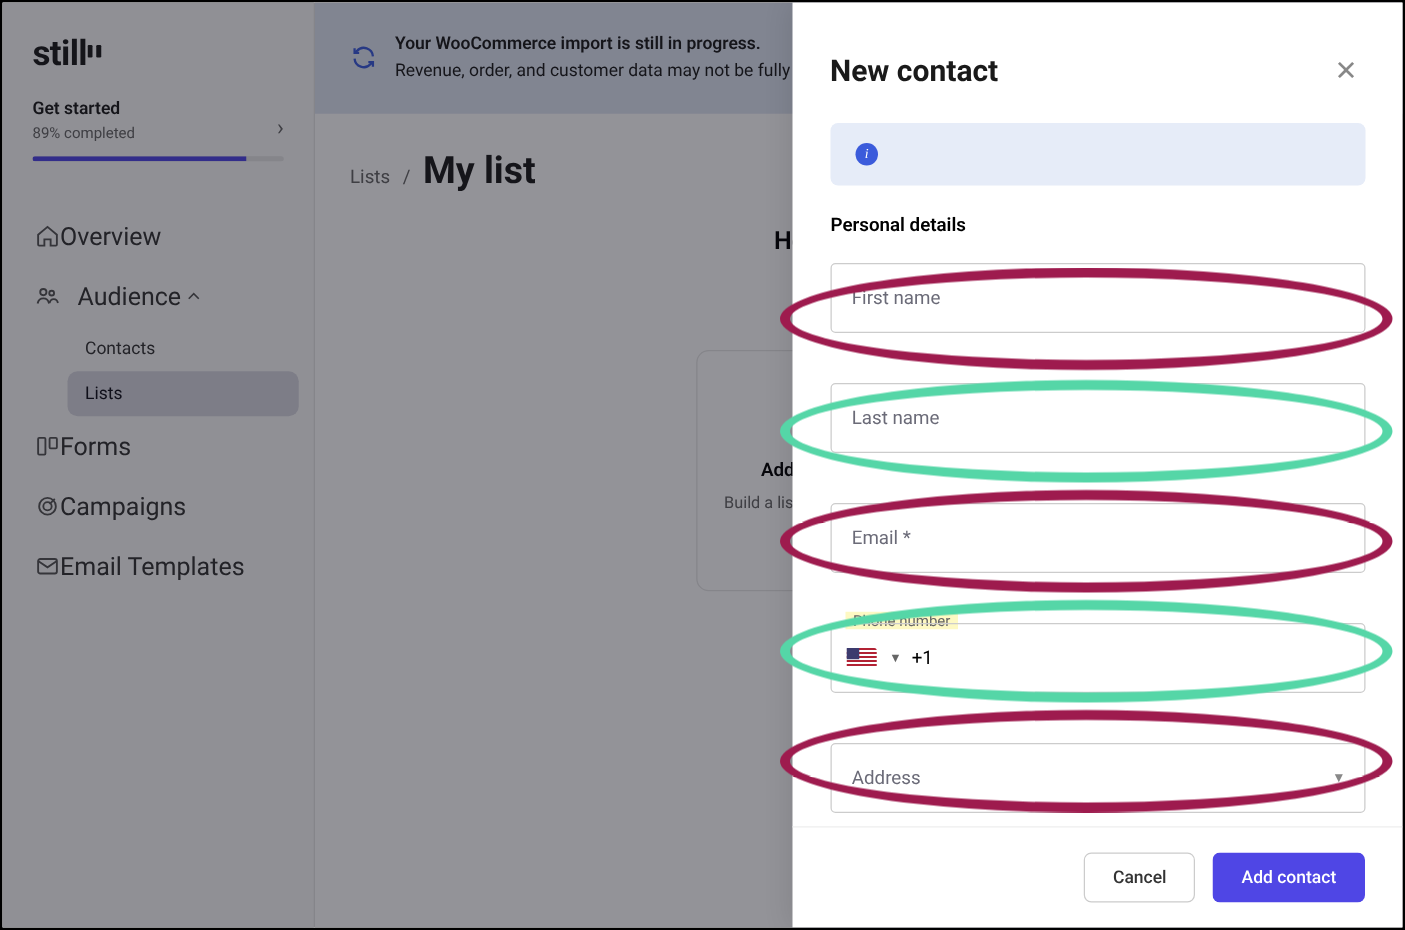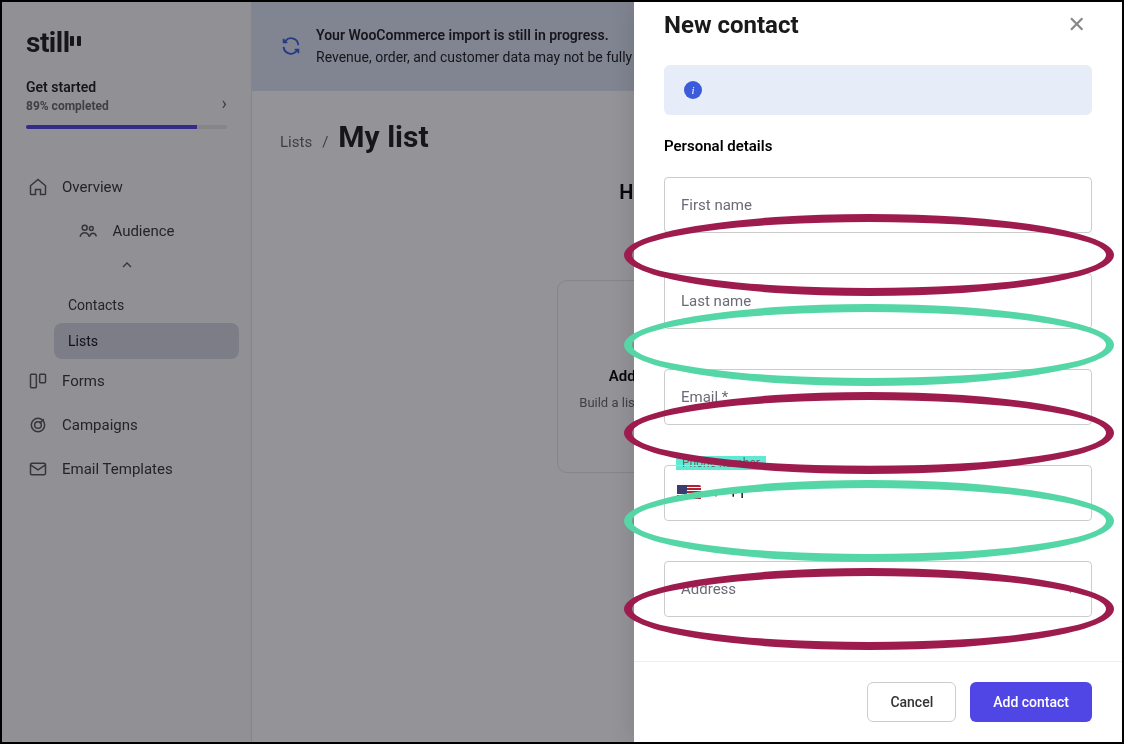--- a/index.html
+++ b/index.html
@@ -7,27 +7,27 @@
 
 .app { display: flex; height: 100%; width: 100%; }
 
 
 .sidebar { width: 250px; background: #fafafa; border-right: 1px solid #e5e5e5; display: flex; flex-direction: column; }
 .logo { padding: 24px 24px 20px 24px; font-size: 28px; font-weight: 700; color: #1a1a1a; letter-spacing: -0.5px; }
 .logo-dots { display: inline-block; position: relative; top: -2px; }
 .get-started { padding: 0 24px 12px 24px; }
 .gs-row { display: flex; justify-content: space-between; align-items: flex-end; cursor: pointer; }
 .gs-label { font-size: 14px; font-weight: 600; color: #1a1a1a; }
-.gs-sub { font-size: 12px; color: #666; margin-top: 4px; font-weight: bold; }
+.gs-sub { font-size: 12px; color: #666; margin-top: 4px; }
 .gs-chevron { font-size: 18px; color: #666; }
 .progress-track { height: 4px; background: #e5e5e5; width: 100%; margin-top: 12px; border-radius: 2px; overflow: hidden; }
 .progress-fill { height: 100%; background: #4f46e5; width: 85%; }
 .nav { padding: 24px 12px; }
-.nav-item { display: flex; align-items: center; gap: 14px; padding: 12px 14px; border-radius: 8px; cursor: pointer; color: #333; font-size: 15px; }
-.nav-item.expandable { justify-content: flex-start; flex-direction: column; }
+.nav-item { display: flex; align-items: center; padding: 12px 14px; border-radius: 8px; cursor: pointer; color: #333; font-size: 20px; }
+.nav-item.expandable { justify-content: flex-start; }
 .nav-item .left { display: flex; align-items: center; gap: 14px; }
 .nav-sub { padding-left: 40px; }
 .nav-sub-item { padding: 10px 14px; font-size: 14px; color: #333; border-radius: 8px; cursor: pointer; }
 .nav-sub-item.active { background: #d7d7e0; color: #0f0f1a; }
 .icon { width: 20px; height: 20px; display: inline-flex; align-items: center; justify-content: center; color: #555; }
 
 
 .main { flex: 1; display: flex; flex-direction: column; background: #fff; position: relative; overflow: hidden; }
 .banner { background: #dfe6f3; display: flex; align-items: center; gap: 14px; padding: 22px 28px; }
 .banner-icon { color: #3b5bdb; width: 22px; height: 22px; }
@@ -43,34 +43,34 @@
 .card .card-icon { width: 38px; height: 38px; margin: 0 auto 18px auto; display: block; }
 .card h3 { font-size: 15px; font-weight: 600; margin-bottom: 8px; }
 .card p { font-size: 13px; color: #666; line-height: 1.5; margin-bottom: 22px; }
 .card .add-link { color: #4f46e5; font-size: 14px; font-weight: 500; cursor: pointer; }
 
 
 .dim-overlay { position: absolute; inset: 0; background: rgba(15,15,26,0.45); z-index: 50; }
 
 
 .panel { position: absolute; right: 0; top: 0; bottom: 0; width: 488px; background: #fff; z-index: 60; display: flex; flex-direction: column; box-shadow: -4px 0 20px rgba(0,0,0,0.1); }
-.panel-header { display: flex; justify-content: space-between; align-items: center; padding: 4px 30px 14px 30px; }
+.panel-header { display: flex; justify-content: space-between; align-items: center; padding: 36px 30px 14px 30px; }
 .panel-title { font-size: 24px; font-weight: 700; color: #1a1a1a; }
 .close-btn { font-size: 22px; color: #888; cursor: pointer; border: none; background: none; padding: 6px; }
 .panel-body { flex: 1; overflow-y: auto; padding: 8px 30px 20px 30px; }
 .info-box { background: #e6ecf8; border-radius: 6px; padding: 16px 20px; display: flex; align-items: center; gap: 16px; margin-bottom: 22px; }
 .info-icon { width: 18px; height: 18px; background: #3b5bdb; border-radius: 50%; color: #fff; font-size: 11px; display: flex; align-items: center; justify-content: center; font-style: italic; font-family: Georgia, serif; }
 .info-text { font-size: 14px; color: #333; }
 .section-label { font-size: 15px; font-weight: 600; margin-bottom: 22px; }
 
 .field-wrap { position: relative; margin-bottom: 40px; }
 .field-wrap:last-child { margin-bottom: 20px; }
 .text-input { width: 100%; height: 56px; border: 1px solid #ccc; border-radius: 4px; padding: 0 16px; font-size: 15px; color: #333; outline: none; }
 .text-input::placeholder { color: #6b6b78; }
-.floating-label { position: absolute; top: -9px; left: 12px; background: #5eead4; padding: 0 6px; font-size: 12px; color: #666; }
+.floating-label { position: absolute; top: -9px; left: 12px; background: #fef9c3; padding: 0 6px; font-size: 12px; color: #666; }
 .phone-wrap { display: flex; align-items: center; height: 56px; border: 1px solid #ccc; border-radius: 4px; padding: 0 12px; gap: 8px; position: relative; }
 .flag { width: 24px; height: 16px; background: linear-gradient(to bottom, #b22234 10%, #fff 10%, #fff 20%, #b22234 20%, #b22234 30%, #fff 30%, #fff 40%, #b22234 40%, #b22234 50%, #fff 50%, #fff 60%, #b22234 60%, #b22234 70%, #fff 70%, #fff 80%, #b22234 80%, #b22234 90%, #fff 90%); position: relative; border-radius: 2px; }
 .flag::before { content: ""; position: absolute; top: 0; left: 0; width: 10px; height: 9px; background: #3c3b6e; }
 .phone-input { border: none; outline: none; font-size: 15px; flex: 1; }
 .select-wrap { position: relative; }
 .select-input { width: 100%; height: 56px; border: 1px solid #ccc; border-radius: 4px; padding: 0 16px; font-size: 15px; color: #6b6b78; outline: none; appearance: none; background: #fff; cursor: pointer; }
 .select-caret { position: absolute; right: 16px; top: 50%; transform: translateY(-50%); pointer-events: none; color: #888; font-size: 11px; }
 
 .panel-footer { padding: 20px 30px; display: flex; justify-content: flex-end; gap: 14px; border-top: 1px solid #eee; }
 .btn { padding: 11px 22px; border-radius: 6px; font-size: 14px; font-weight: 500; cursor: pointer; border: 1px solid transparent; }

